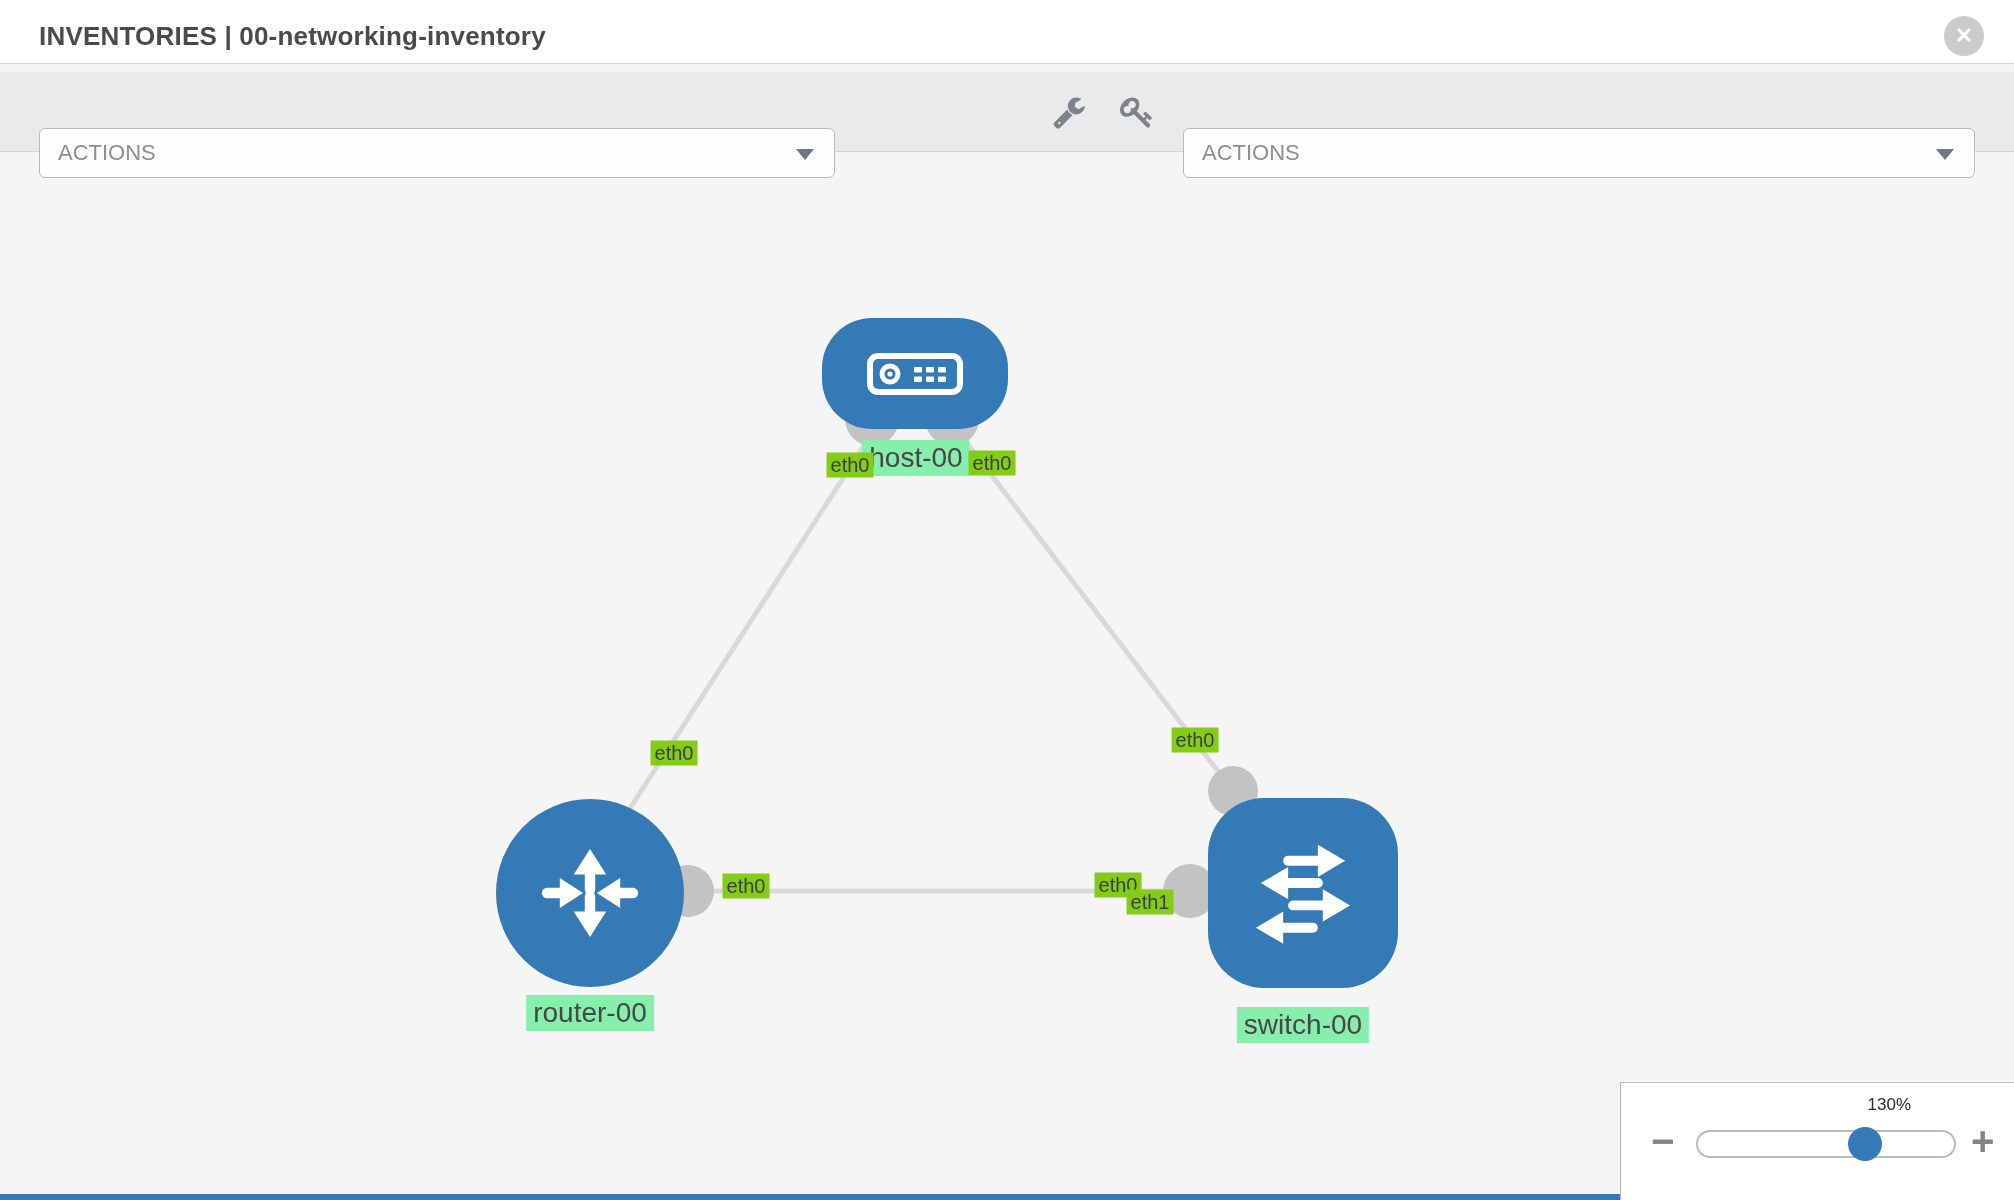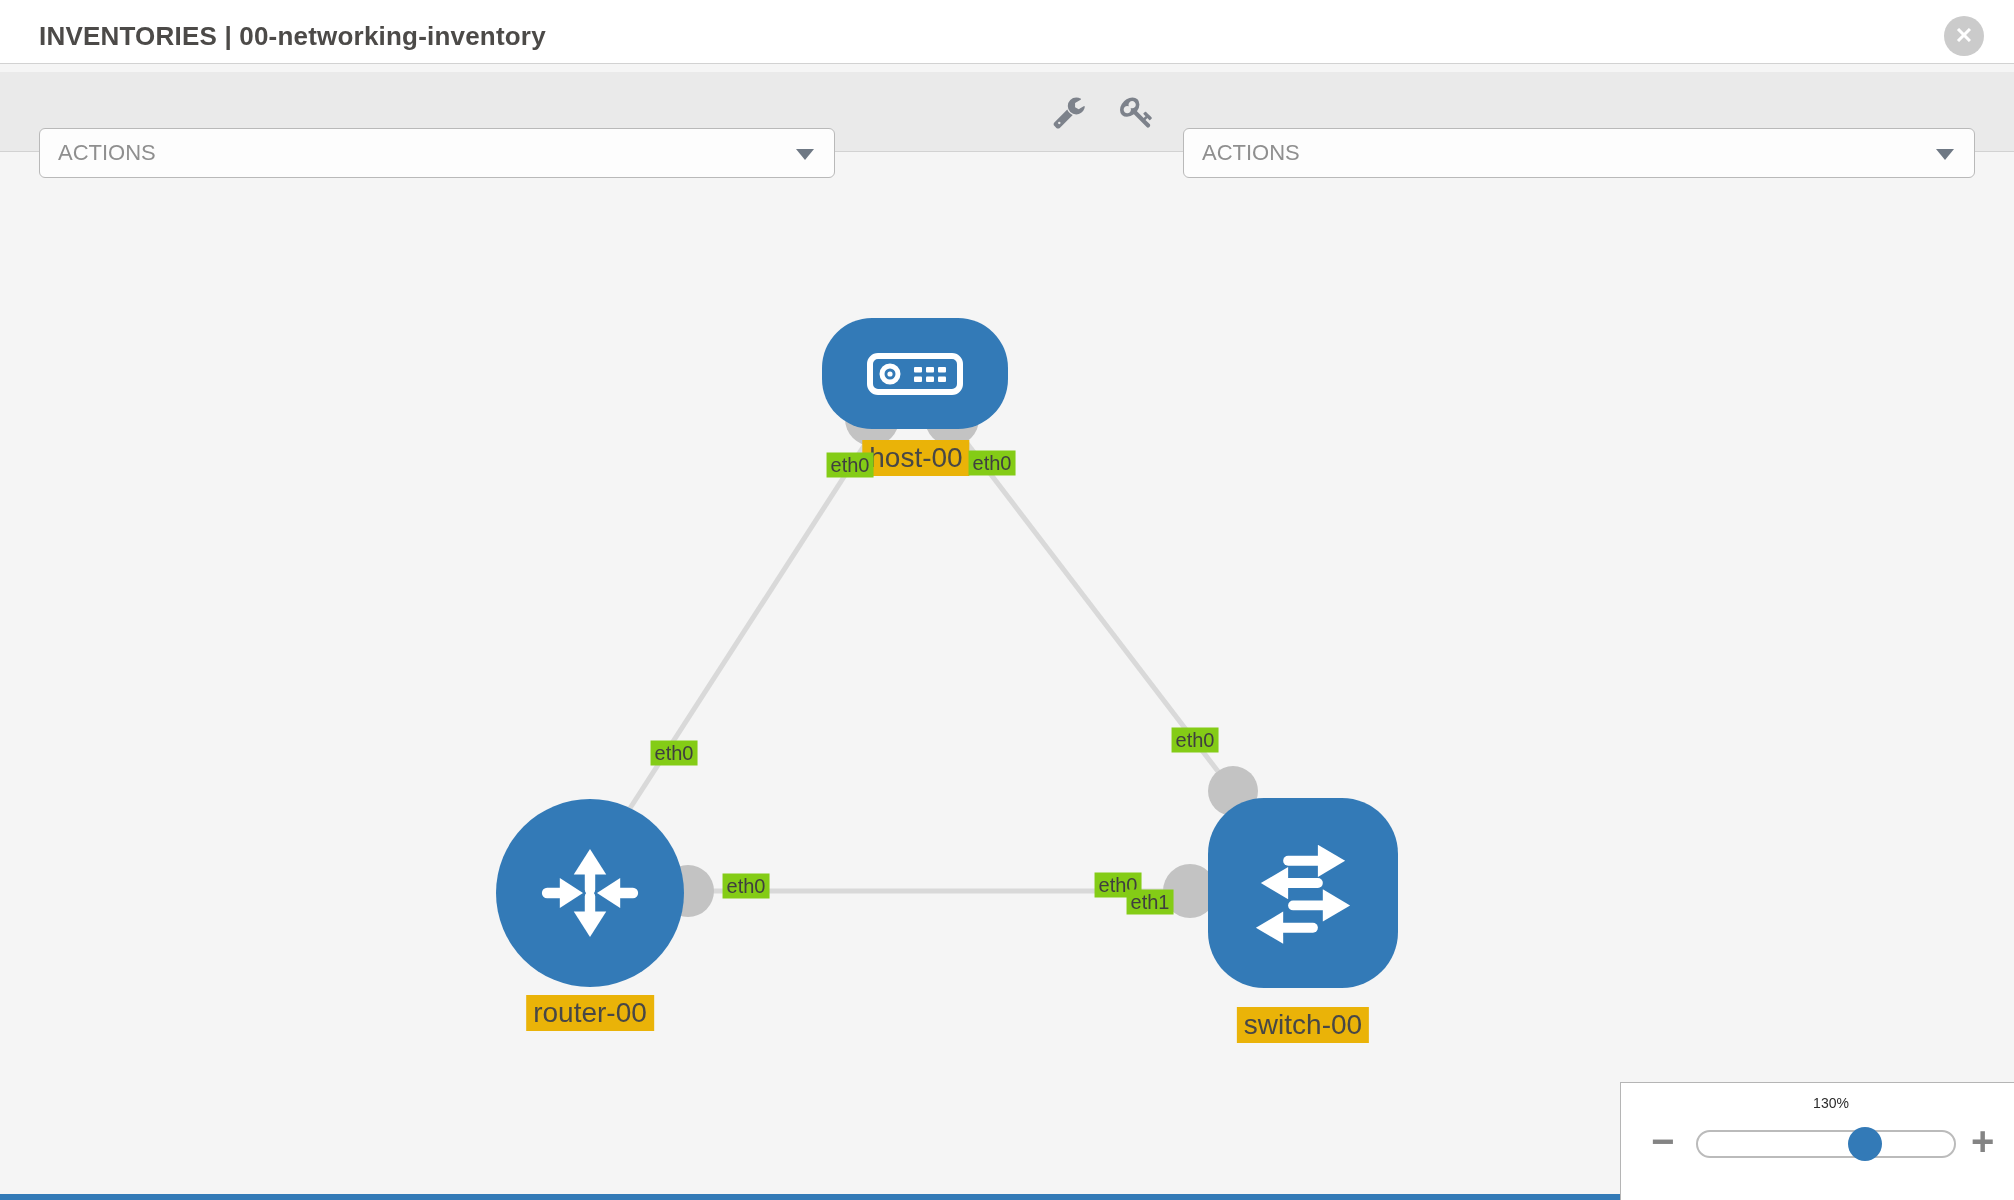--- a/index.html
+++ b/index.html
@@ -25,27 +25,27 @@
 
   
   .canvas { position:absolute; top:153px; left:0; right:0; bottom:0; background:#f5f5f5; z-index:1; }
   .links-svg { position:absolute; top:0; left:0; z-index:1; }
   .connector { position:absolute; border-radius:50%; background:#c3c3c3; z-index:2; }
   .node { position:absolute; background:#337ab7; z-index:3; display:flex; align-items:center; justify-content:center; cursor:pointer; }
   .node svg { display:block; }
   .node-host { left:822px; top:165px; width:186px; height:111px; border-radius:50px; }
   .node-router { left:496px; top:646px; width:188px; height:188px; border-radius:50%; }
   .node-switch { left:1208px; top:645px; width:190px; height:190px; border-radius:56px; }
-  .node-label { position:absolute; transform:translate(-50%,-50%); background:#eab308; color:#474747; font-size:28px; padding:2px 7px; white-space:nowrap; z-index:4; }
+  .node-label { position:absolute; transform:translate(-50%,-50%); background:#86efac; color:#474747; font-size:28px; padding:2px 7px; white-space:nowrap; z-index:4; }
   .eth-label { position:absolute; transform:translate(-50%,-50%); background:#84cc16; color:#3f3f3f; font-size:20px; padding:1px 4px; white-space:nowrap; z-index:4; }
   .eth-top { z-index:5; }
 
   
   .zoom-panel { position:absolute; left:1620px; top:1082px; width:420px; height:140px; background:#ffffff; border:1px solid #b5b5b5; z-index:30; }
-  .zoom-level { position:absolute; left:130px; top:12px; width:160px; text-align:center; font-size:14px; color:#2b2b2b; }
+  .zoom-level { position:absolute; left:130px; top:12px; width:160px; text-align:right; font-size:17px; color:#2b2b2b; }
   .zoom-minus, .zoom-plus { position:absolute; top:38px; font-size:40px; font-weight:bold; color:#848484; cursor:pointer; line-height:40px; }
   .zoom-minus { left:30px; }
   .zoom-plus { left:350px; }
   .zoom-track { position:absolute; left:75px; top:47px; width:260px; height:28px; background:#ffffff; border:2px solid #bbbbbb; border-radius:14px; cursor:pointer; }
   .zoom-thumb { position:absolute; left:227px; top:44px; width:34px; height:34px; border-radius:50%; background:#337ab7; cursor:pointer; }
 
   .bottom-strip { position:absolute; left:0; bottom:0; width:1620px; height:6px; background:#337ab7; z-index:25; }
 </style>
 </head>
 <body>

